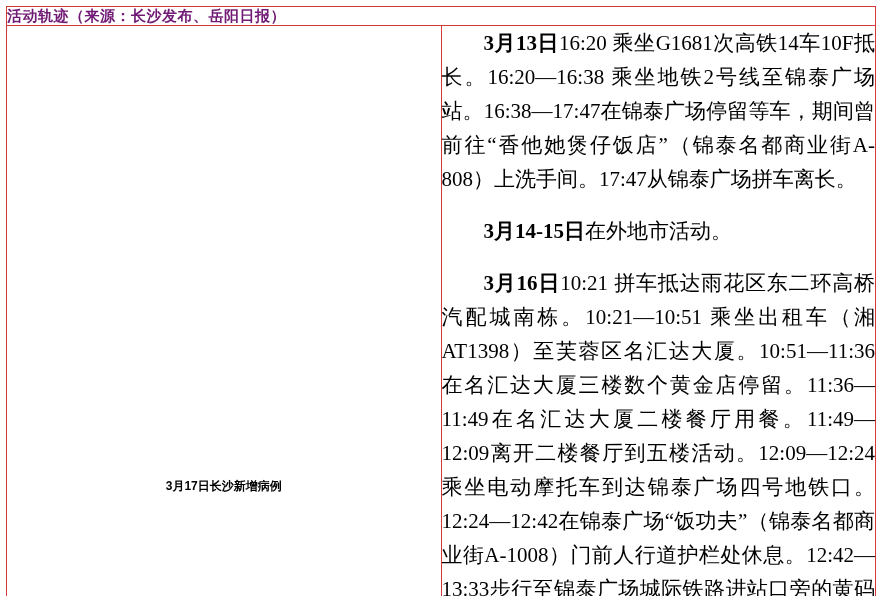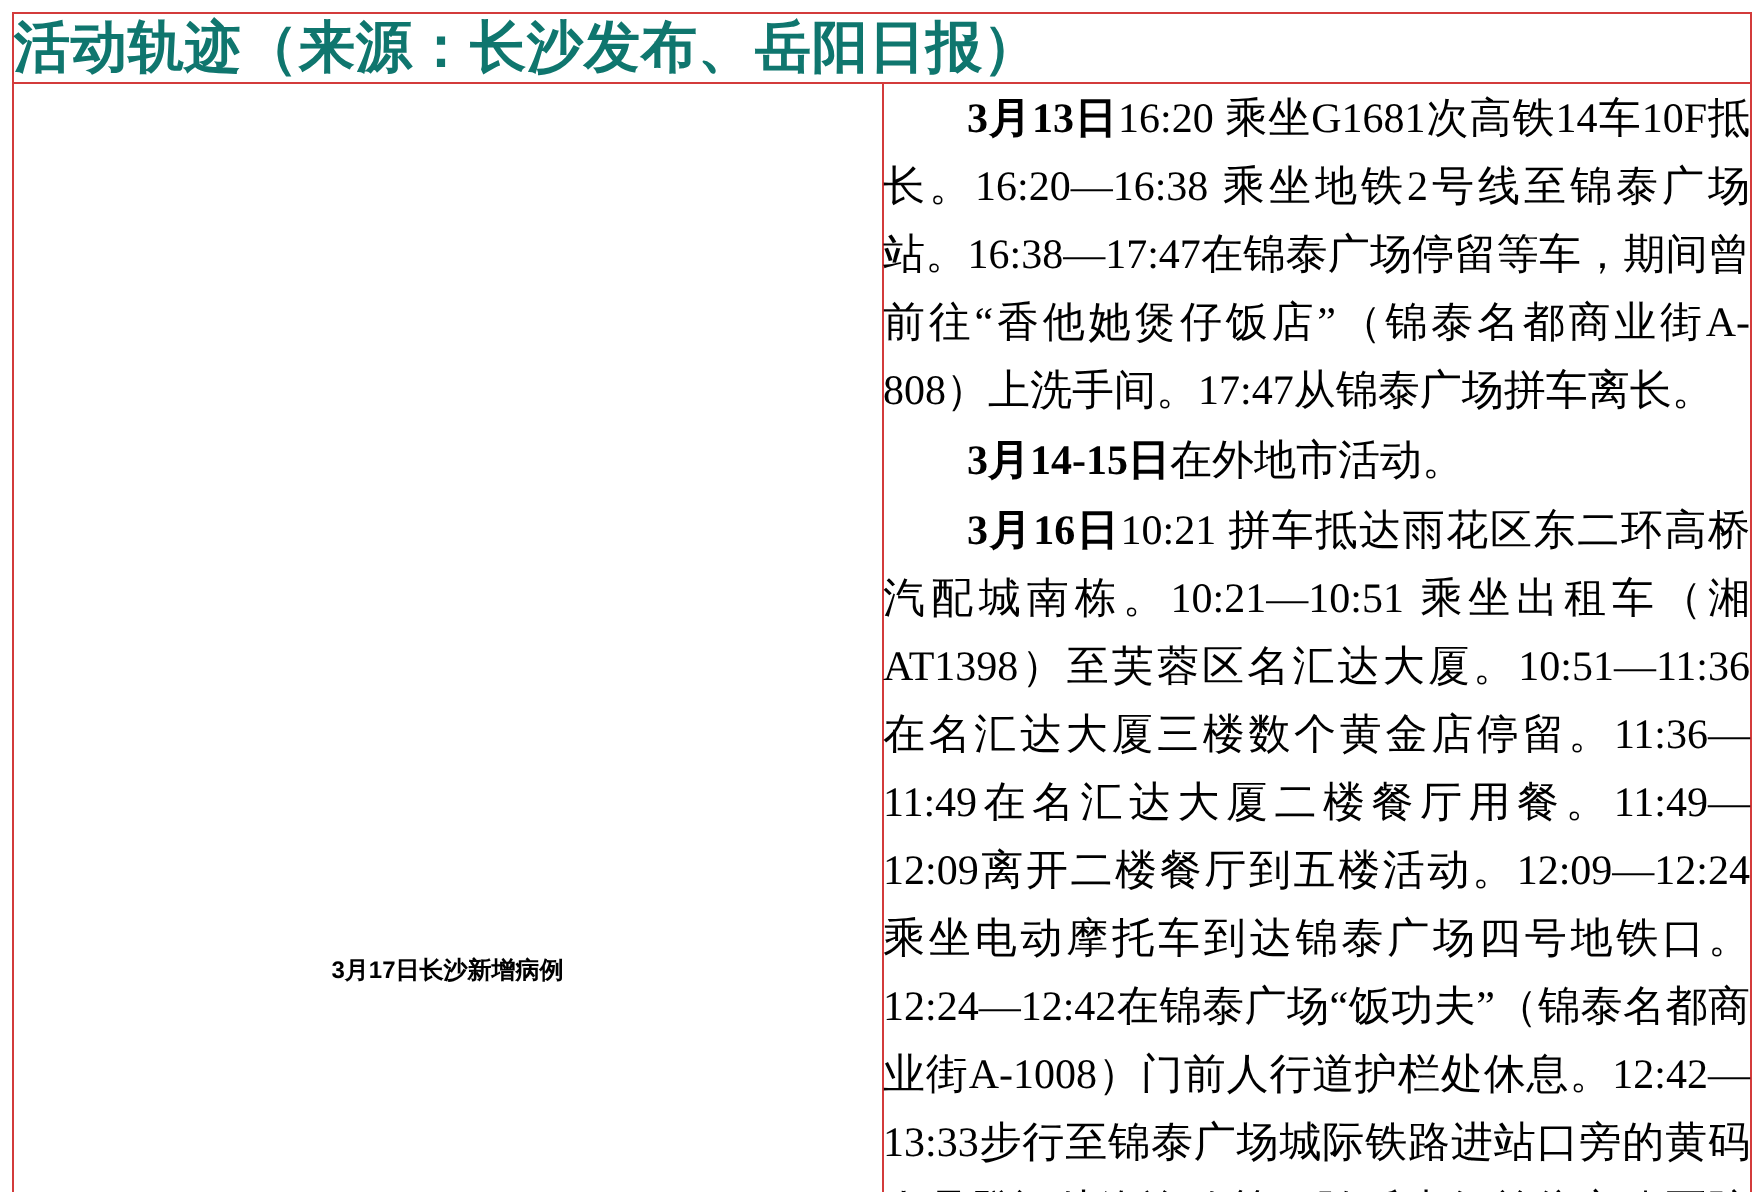--- a/index.html
+++ b/index.html
@@ -29,23 +29,23 @@
   table.track td, table.track th {
     border: 1px solid #d33b3b;
     vertical-align: middle;
     padding: 0;
   }
   .title-cell {
     padding: 6px 10px 7px 14px;
     text-align: left;
   }
   .title-text {
-    color: #0f766e;
+    color: #701a75;
     font-weight: bold;
-    font-size: 28px;
+    font-size: 15px;
     letter-spacing: 0.5px;
     line-height: 1.2;
     font-family: "Liberation Sans", "DejaVu Sans", sans-serif;
   }
   .rowhead {
     width: 72px;
     text-align: center;
     font-weight: bold;
     font-size: 12px;
     line-height: 1.5;
@@ -57,21 +57,21 @@
     font-size: 21px;
     line-height: 1.62;
     text-align: justify;
     text-justify: inter-ideograph;
   }
   .para {
     text-indent: 2em;
     margin: 0;
   }
   .para + .para {
-    margin-top: 1px;
+    margin-top: 18px;
   }
   .b {
     font-weight: bold;
   }
 </style>
 </head>
 <body>
 
 <div class="doc">
   <table class="track">

